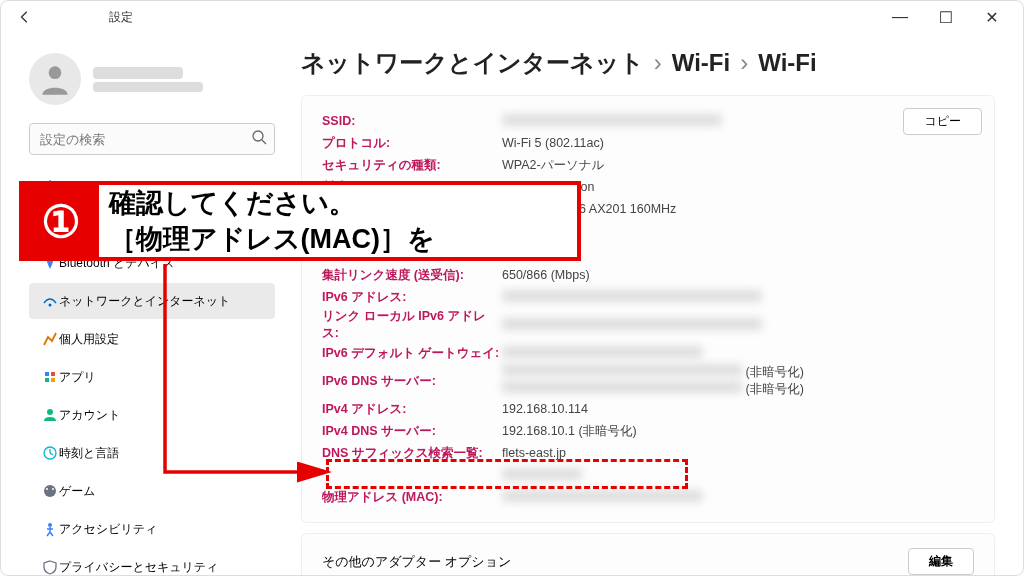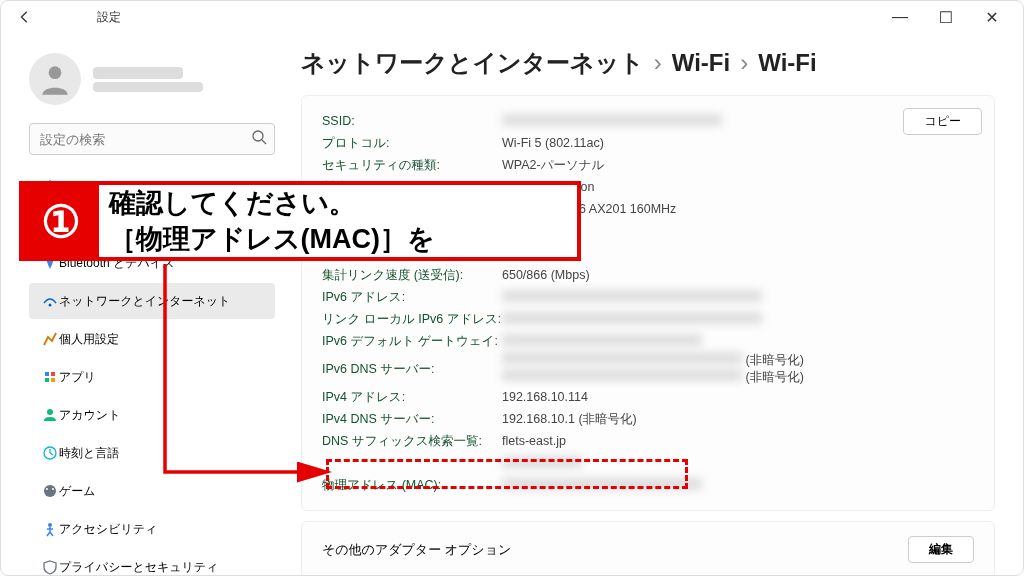--- a/index.html
+++ b/index.html
@@ -1,20 +1,20 @@
 <!DOCTYPE html>
 <html><head>
   <meta charset="utf-8">
   <style>
     * { margin: 0; padding: 0; box-sizing: border-box; font-family: "Yu Gothic UI", "Meiryo", sans-serif; }
     body { background: #fff; width: 1024px; height: 576px; overflow: hidden; position: relative; border: 1px solid #ddd; border-radius: 8px; }
     
     .titlebar { height: 32px; display: flex; align-items: center; padding: 0 8px; }
     .titlebar .back { width: 32px; height: 32px; display: flex; align-items: center; justify-content: center; color: #444; cursor: pointer; }
-    .titlebar .title { font-size: 12px; color: #333; margin-left: 8px; padding-left: 48px; }
+    .titlebar .title { font-size: 12px; color: #333; margin-left: 20px; padding-left: 48px; }
     .winctrl { margin-left: auto; display: flex; }
     .winctrl div { width: 46px; height: 32px; display: flex; align-items: center; justify-content: center; color: #333; }
     
     .layout { display: flex; height: calc(100% - 32px); }
     .sidebar { width: 282px; padding: 8px 8px 8px 28px; display: flex; flex-direction: column; }
     .user { display: flex; align-items: center; gap: 12px; margin-bottom: 18px; margin-top: 12px; }
     .avatar { width: 52px; height: 52px; border-radius: 50%; background: #e8e8e8; display: flex; align-items: center; justify-content: center; }
     .avatar svg { width: 38px; height: 38px; fill: #999; }
     .userlines .l { background: #ddd; border-radius: 4px; margin: 3px 0; }
     .userlines .l1 { width: 90px; height: 12px; }
@@ -28,21 +28,21 @@
     .nav li { height: 36px; display: flex; align-items: center; padding: 0 12px; border-radius: 4px; margin-bottom: 2px; font-size: 12px; cursor: pointer; }
     .nav li.active { background: #eaeaea; }
     .nav li .icon { width: 18px; height: 18px; display: flex; align-items: center; justify-content: center; }
     
     .main { flex: 1; padding: 14px 28px 0 18px; overflow: hidden; }
     .crumb { font-size: 24px; font-weight: 600; color: #222; margin-bottom: 16px; display: flex; align-items: center; gap: 10px; }
     .crumb .sep { color: #888; font-weight: 400; }
     
     .panel { background: #fdfdfd; border: 1px solid #eee; border-radius: 6px; padding: 14px 20px; margin-bottom: 10px; position: relative; }
     .row { display: flex; align-items: center; min-height: 22px; font-size: 12.5px; }
-    .row .label { width: 180px; color: #14532d; font-weight: 400; }
+    .row .label { width: 180px; color: #be185d; font-weight: 700; }
     .row .value { color: #444; }
     .blur { filter: blur(4px); background: #ddd; color: transparent; border-radius: 3px; display: inline-block; height: 12px; }
     .copybtn { position: absolute; top: 12px; right: 12px; border: 1px solid #ccc; background: #fff; border-radius: 4px; padding: 4px 20px; font-size: 12px; cursor: pointer; }
     
     .panel2 { background: #fdfdfd; border: 1px solid #eee; border-radius: 6px; padding: 14px 20px; display: flex; align-items: center; justify-content: space-between; }
     .panel2 .t { font-size: 13px; }
     .editbtn { border: 1px solid #ccc; background: #fff; border-radius: 4px; padding: 4px 20px; font-size: 12px; cursor: pointer; font-weight: bold; }
     
     
     .callout { position: absolute; top: 180px; left: 18px; width: 562px; height: 80px; border: 4px solid #e60000; background: #fff; z-index: 10; display: flex; align-items: center; }

